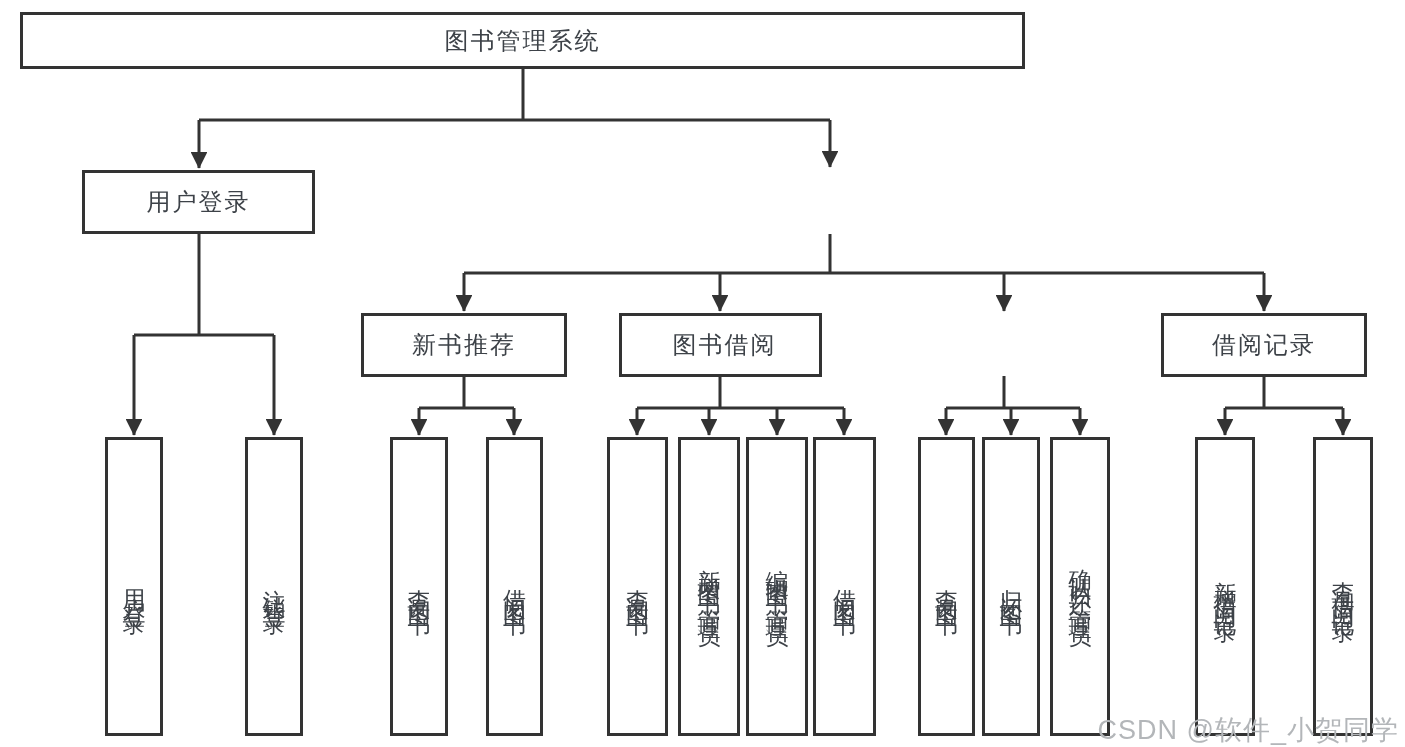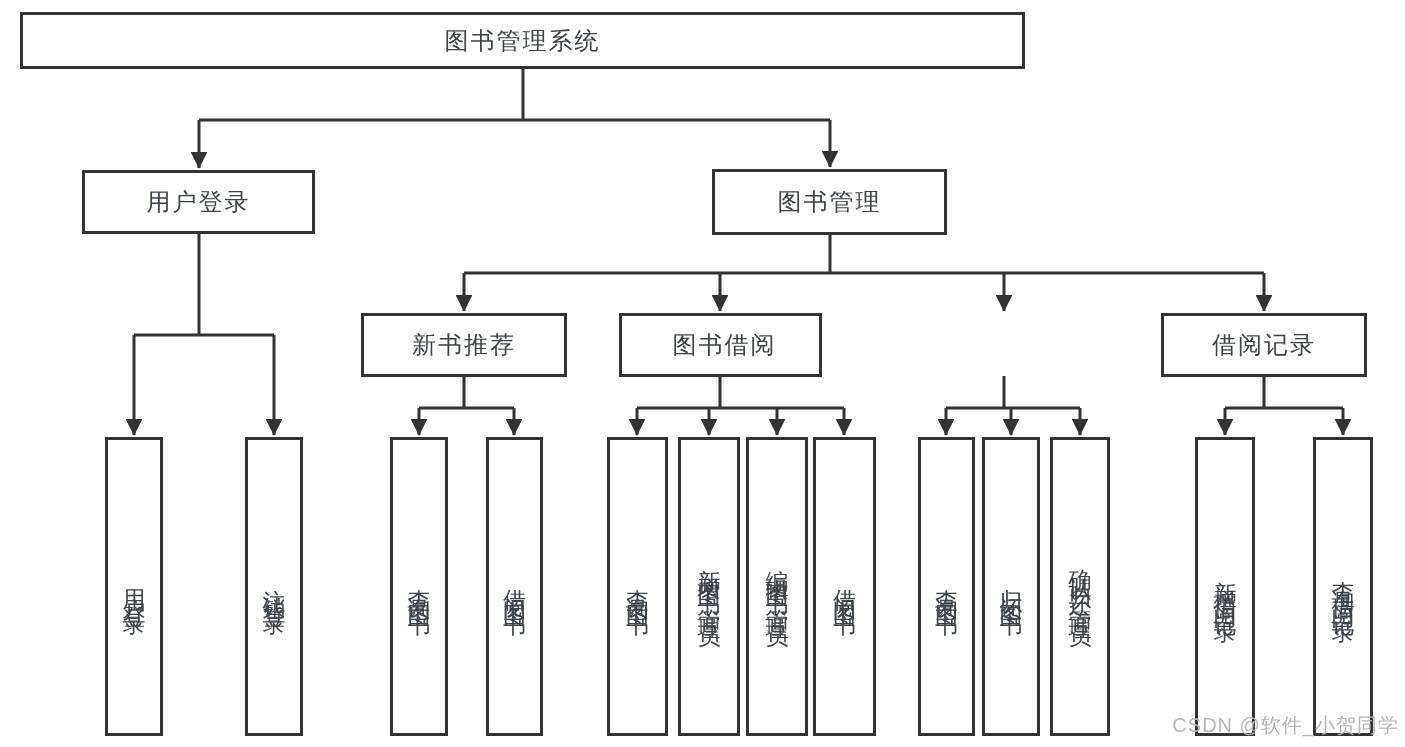--- a/index.html
+++ b/index.html
@@ -38,21 +38,21 @@
     writing-mode: vertical-rl;
     text-orientation: mixed;
     font-size: 23px;
     letter-spacing: 8px;
     line-height: 1;
   }
   .watermark {
     position: absolute;
     right: 6px;
     top: 712px;
-    font-size: 20px;
+    font-size: 27px;
     color: #b3b6b9;
     letter-spacing: 1px;
     white-space: nowrap;
   }
 </style>
 </head>
 <body>
 
 <div class="canvas">
 
@@ -88,21 +88,20 @@
       <path d="M1011 408 V435" marker-end="url(#ah)"></path>
       <path d="M1080 408 V435" marker-end="url(#ah)"></path>
       <path d="M1225 408 V435" marker-end="url(#ah)"></path>
       <path d="M1343 408 V435" marker-end="url(#ah)"></path>
     </g>
   </svg>
 
   <div class="node hbox" style="left:20px; top:12px; width:1005px; height:57px;">图书管理系统</div>
 
   <div class="node hbox" style="left:82px; top:170px; width:233px; height:64px;">用户登录</div>
-  <div class="node hbox" style="left:712px; top:169px; width:235px; height:66px;">图书管理</div>
 
   <div class="node hbox" style="left:361px; top:313px; width:206px; height:64px;">新书推荐</div>
   <div class="node hbox" style="left:619px; top:313px; width:203px; height:64px;padding-left:8px;">图书借阅</div>
   <div class="node hbox" style="left:1161px; top:313px; width:206px; height:64px;">借阅记录</div>
 
   <div class="node vbox" style="left:105px; top:437px; width:58px; height:299px;">用户登录</div>
   <div class="node vbox" style="left:245px; top:437px; width:58px; height:299px;">注销登录</div>
 
   <div class="node vbox" style="left:390px; top:437px; width:58px; height:299px;">查询图书</div>
   <div class="node vbox" style="left:486px; top:437px; width:57px; height:299px;">借阅图书</div>

